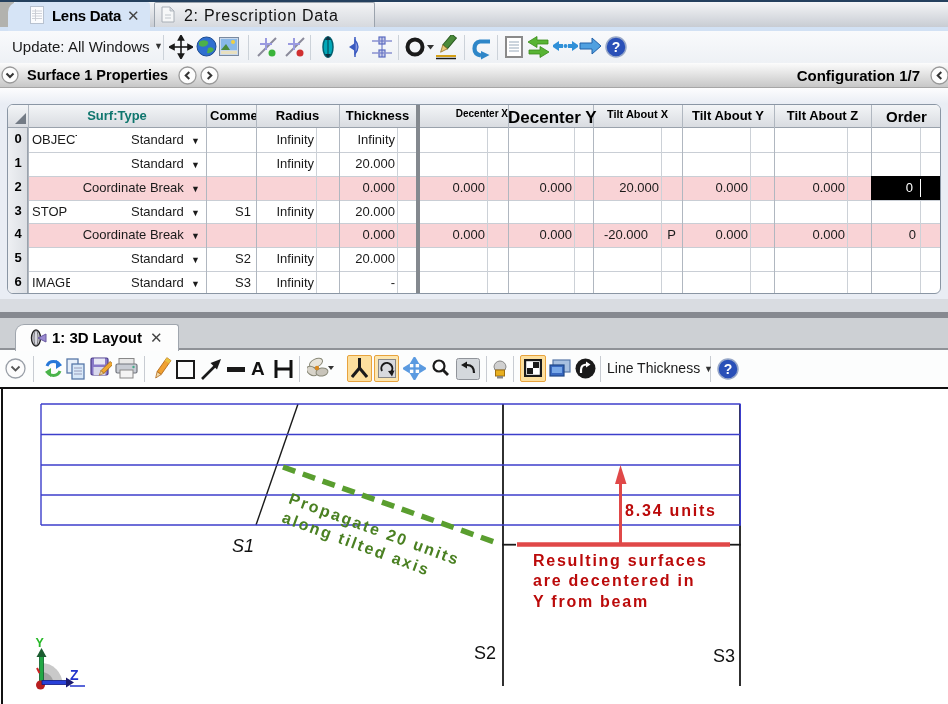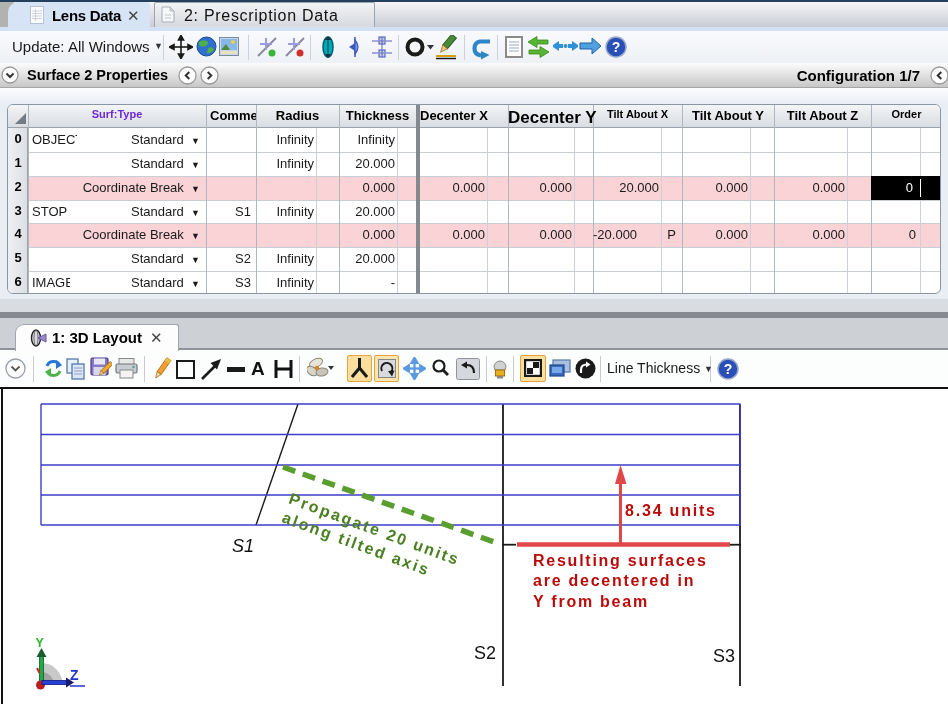--- a/index.html
+++ b/index.html
@@ -142,21 +142,21 @@
 <svg class="abs" style="left:579px;top:37px;" width="23" height="18" viewBox="0 0 23 18">
 <polygon points="1,6 13,6 13,1 22,9 13,17 13,12 1,12" fill="#50a0e0" stroke="#2060a8" stroke-width="1"></polygon>
 </svg>
 <svg class="abs" style="left:605px;top:36px;" width="22" height="22" viewBox="0 0 22 22">
 <circle cx="11" cy="11" r="10" fill="#2a50b8" stroke="#98a8c8" stroke-width="1.5"></circle>
 <text x="11" y="16" text-anchor="middle" font-family="Liberation Sans" font-size="14" font-weight="bold" fill="#fff">?</text>
 </svg>
 </div>
 
 <div class="abs" style="left:0;top:63px;width:948px;height:24px;background:linear-gradient(#fcfcfc,#c7c7c7);border-bottom:1px solid #a6a6a6;"></div>
-<div class="txt" style="left:27px;top:67px;font-size:14.5px;font-weight:bold;color:#000;">Surface 2 Properties</div>
+<div class="txt" style="left:27px;top:67px;font-size:14.5px;font-weight:bold;color:#000;">Surface 1 Properties</div>
 <div class="txt" style="right:28px;top:67px;font-size:15px;font-weight:bold;color:#000;">Configuration 1/7</div>
 <div id="propbtns">
     <svg class="abs" style="left:1px;top:66px;" width="18" height="18" viewBox="0 0 18 18">
 <circle cx="9" cy="9" r="8" fill="#fdfdfd" stroke="#999" stroke-width="1.3"></circle>
 <path d="M5.5 7.5 L9 11 L12.5 7.5" fill="none" stroke="#333" stroke-width="2"></path>
     </svg>
     <svg class="abs" style="left:177.5px;top:65.5px;" width="19.0" height="19.0" viewBox="0 0 19.0 19.0">
 <circle cx="9.5" cy="9.5" r="8.5" fill="#fdfdfd" stroke="#999" stroke-width="1.3"></circle>
 <path d="M11.3 6.0 L7.7 9.5 L11.3 13.0" fill="none" stroke="#333" stroke-width="2"></path>
     </svg>
@@ -198,29 +198,29 @@
 <div class="abs" style="left:20px;top:0;width:1px;height:190px;background:#b0b7c0;"></div>
 <div class="abs" style="left:198px;top:0;width:1px;height:190px;background:#b0b7c0;"></div>
 <div class="abs" style="left:248px;top:0;width:1px;height:190px;background:#b0b7c0;"></div>
 <div class="abs" style="left:331px;top:0;width:1px;height:190px;background:#b0b7c0;"></div>
 <div class="abs" style="left:500px;top:0;width:1px;height:190px;background:#b0b7c0;"></div>
 <div class="abs" style="left:585px;top:0;width:1px;height:190px;background:#b0b7c0;"></div>
 <div class="abs" style="left:674px;top:0;width:1px;height:190px;background:#b0b7c0;"></div>
 <div class="abs" style="left:766px;top:0;width:1px;height:190px;background:#b0b7c0;"></div>
 <div class="abs" style="left:863px;top:0;width:1px;height:190px;background:#b0b7c0;"></div>
 <div class="abs" style="left:408px;top:0;width:4px;height:190px;background:#84898f;"></div>
-<div class="txt" style="left:20px;top:3px;width:178px;text-align:center;font-size:11px;font-weight:bold;color:#6d28d9;">Surf:Type</div>
+<div class="txt" style="left:20px;top:3px;width:178px;text-align:center;font-size:13px;font-weight:bold;color:#0f766e;">Surf:Type</div>
 <div class="txt" style="left:248px;top:3px;width:83px;text-align:center;font-size:13px;font-weight:bold;color:#000;">Radius</div>
 <div class="txt" style="left:331px;top:3px;width:77px;text-align:center;font-size:13px;font-weight:bold;color:#000;">Thickness</div>
-<div class="txt" style="left:412px;top:3px;width:88px;text-align:left;font-size:13px;font-weight:bold;color:#000;">Decenter X</div>
+<div class="txt" style="left:412px;top:3px;width:88px;text-align:right;font-size:10px;font-weight:bold;color:#000;">Decenter X</div>
 <div class="txt" style="left:500px;top:3px;width:85px;text-align:center;font-size:17px;font-weight:bold;color:#000;">Decenter Y</div>
 <div class="txt" style="left:585px;top:3px;width:89px;text-align:center;font-size:11px;font-weight:bold;color:#000;">Tilt About X</div>
 <div class="txt" style="left:674px;top:3px;width:92px;text-align:center;font-size:13px;font-weight:bold;color:#000;">Tilt About Y</div>
 <div class="txt" style="left:766px;top:3px;width:97px;text-align:center;font-size:13px;font-weight:bold;color:#000;">Tilt About Z</div>
-<div class="txt" style="left:863px;top:3px;width:71px;text-align:center;font-size:11px;font-weight:bold;color:#000;">Order</div>
+<div class="txt" style="left:863px;top:3px;width:71px;text-align:center;font-size:15px;font-weight:bold;color:#000;">Order</div>
 <div class="txt" style="left:202px;top:3px;width:46px;overflow:hidden;font-size:13px;font-weight:bold;color:#000;">Comment</div>
 <div class="txt" style="left:0;top:26px;width:20px;text-align:center;font-size:13px;font-weight:bold;color:#000;">0</div>
 <div class="txt" style="left:0;top:50px;width:20px;text-align:center;font-size:13px;font-weight:bold;color:#000;">1</div>
 <div class="txt" style="left:0;top:74px;width:20px;text-align:center;font-size:13px;font-weight:bold;color:#000;">2</div>
 <div class="txt" style="left:0;top:98px;width:20px;text-align:center;font-size:13px;font-weight:bold;color:#000;">3</div>
 <div class="txt" style="left:0;top:121px;width:20px;text-align:center;font-size:13px;font-weight:bold;color:#000;">4</div>
 <div class="txt" style="left:0;top:145px;width:20px;text-align:center;font-size:13px;font-weight:bold;color:#000;">5</div>
 <div class="txt" style="left:0;top:169px;width:20px;text-align:center;font-size:13px;font-weight:bold;color:#000;">6</div>
 <div class="txt" style="left:20px;top:27px;width:172px;text-align:right;font-size:13px;color:#1a1a1a;">Standard&nbsp;&nbsp;<span style="font-size:9px;">▼</span></div>
 <div class="txt" style="left:20px;top:51px;width:172px;text-align:right;font-size:13px;color:#1a1a1a;">Standard&nbsp;&nbsp;<span style="font-size:9px;">▼</span></div>
@@ -245,21 +245,21 @@
 <div class="txt" style="left:331px;top:75px;width:56px;text-align:right;font-size:13px;color:#1a1a1a;">0.000</div>
 <div class="txt" style="left:331px;top:99px;width:56px;text-align:right;font-size:13px;color:#1a1a1a;">20.000</div>
 <div class="txt" style="left:331px;top:122px;width:56px;text-align:right;font-size:13px;color:#1a1a1a;">0.000</div>
 <div class="txt" style="left:331px;top:146px;width:56px;text-align:right;font-size:13px;color:#1a1a1a;">20.000</div>
 <div class="txt" style="left:331px;top:170px;width:56px;text-align:right;font-size:13px;color:#1a1a1a;">-</div>
 <div class="txt" style="left:412px;top:75px;width:65px;text-align:right;font-size:13px;color:#1a1a1a;">0.000</div>
 <div class="txt" style="left:412px;top:122px;width:65px;text-align:right;font-size:13px;color:#1a1a1a;">0.000</div>
 <div class="txt" style="left:500px;top:75px;width:64px;text-align:right;font-size:13px;color:#1a1a1a;">0.000</div>
 <div class="txt" style="left:500px;top:122px;width:64px;text-align:right;font-size:13px;color:#1a1a1a;">0.000</div>
 <div class="txt" style="left:585px;top:75px;width:66px;text-align:right;font-size:13px;color:#1a1a1a;">20.000</div>
-<div class="txt" style="left:585px;top:122px;width:66px;text-align:left;font-size:13px;color:#1a1a1a;">-20.000</div>
+<div class="txt" style="left:585px;top:122px;width:66px;text-align:center;font-size:13px;color:#1a1a1a;">-20.000</div>
 <div class="txt" style="left:653px;top:122px;width:21px;text-align:center;font-size:13px;color:#1a1a1a;">P</div>
 <div class="txt" style="left:674px;top:75px;width:66px;text-align:right;font-size:13px;color:#1a1a1a;">0.000</div>
 <div class="txt" style="left:674px;top:122px;width:66px;text-align:right;font-size:13px;color:#1a1a1a;">0.000</div>
 <div class="txt" style="left:766px;top:75px;width:71px;text-align:right;font-size:13px;color:#1a1a1a;">0.000</div>
 <div class="txt" style="left:766px;top:122px;width:71px;text-align:right;font-size:13px;color:#1a1a1a;">0.000</div>
 <div class="abs" style="left:863px;top:71px;width:71px;height:24px;background:#000;"></div>
 <div class="txt" style="left:863px;top:75px;width:42px;text-align:right;font-size:13px;color:#fff;">0</div>
 <div class="abs" style="left:912px;top:74px;width:1px;height:18px;background:#fff;"></div>
 <div class="txt" style="left:863px;top:122px;width:45px;text-align:right;font-size:13px;color:#1a1a1a;">0</div>
 </div>

